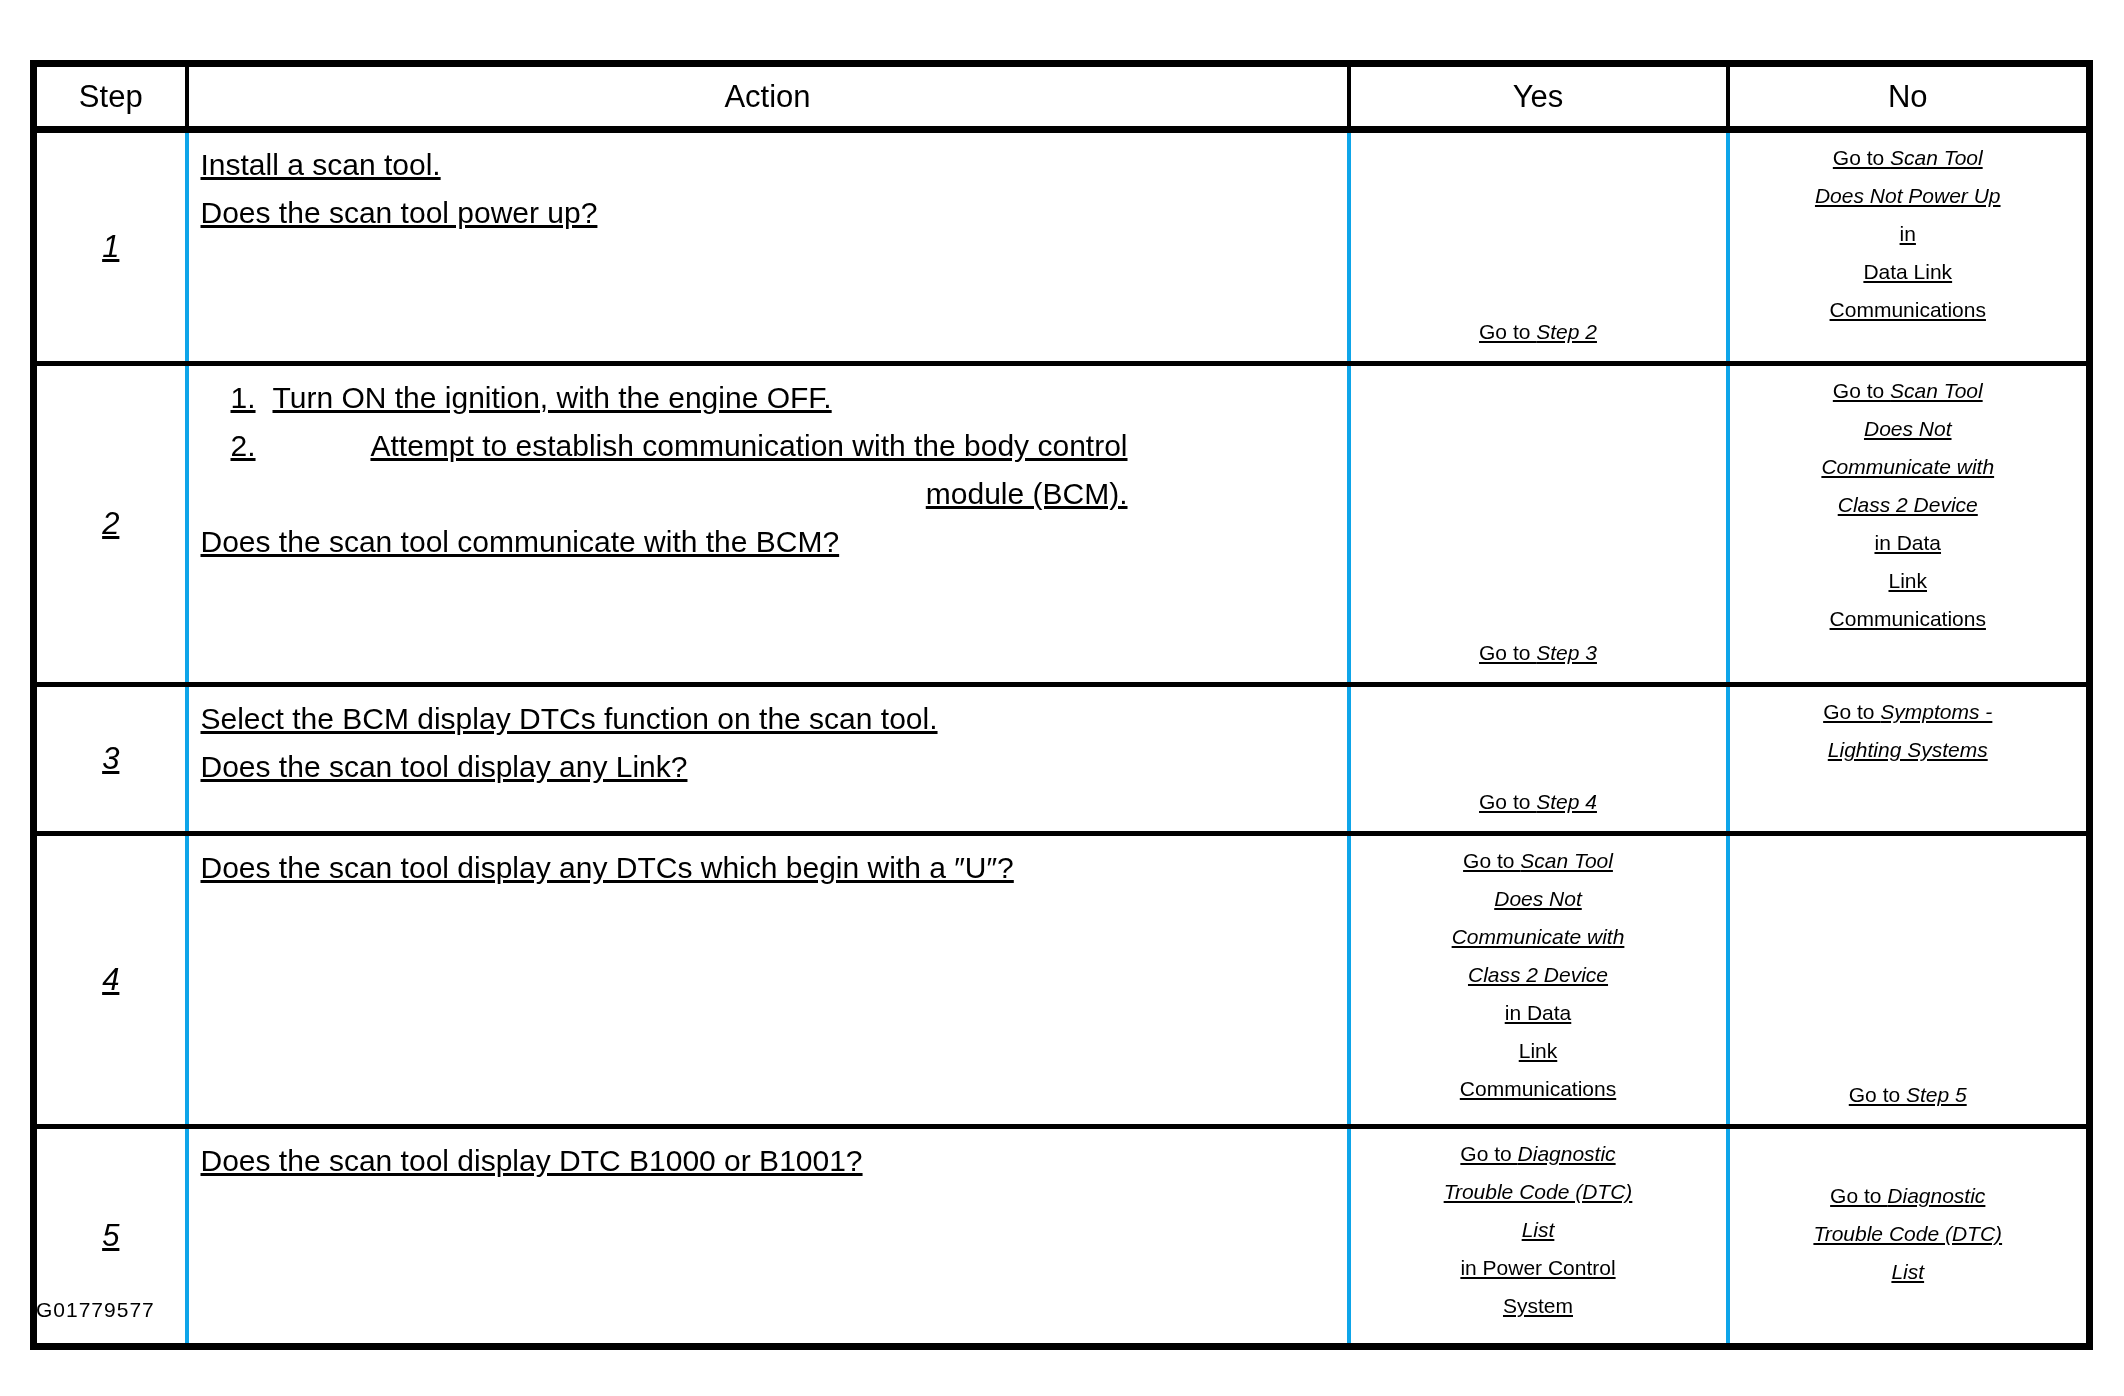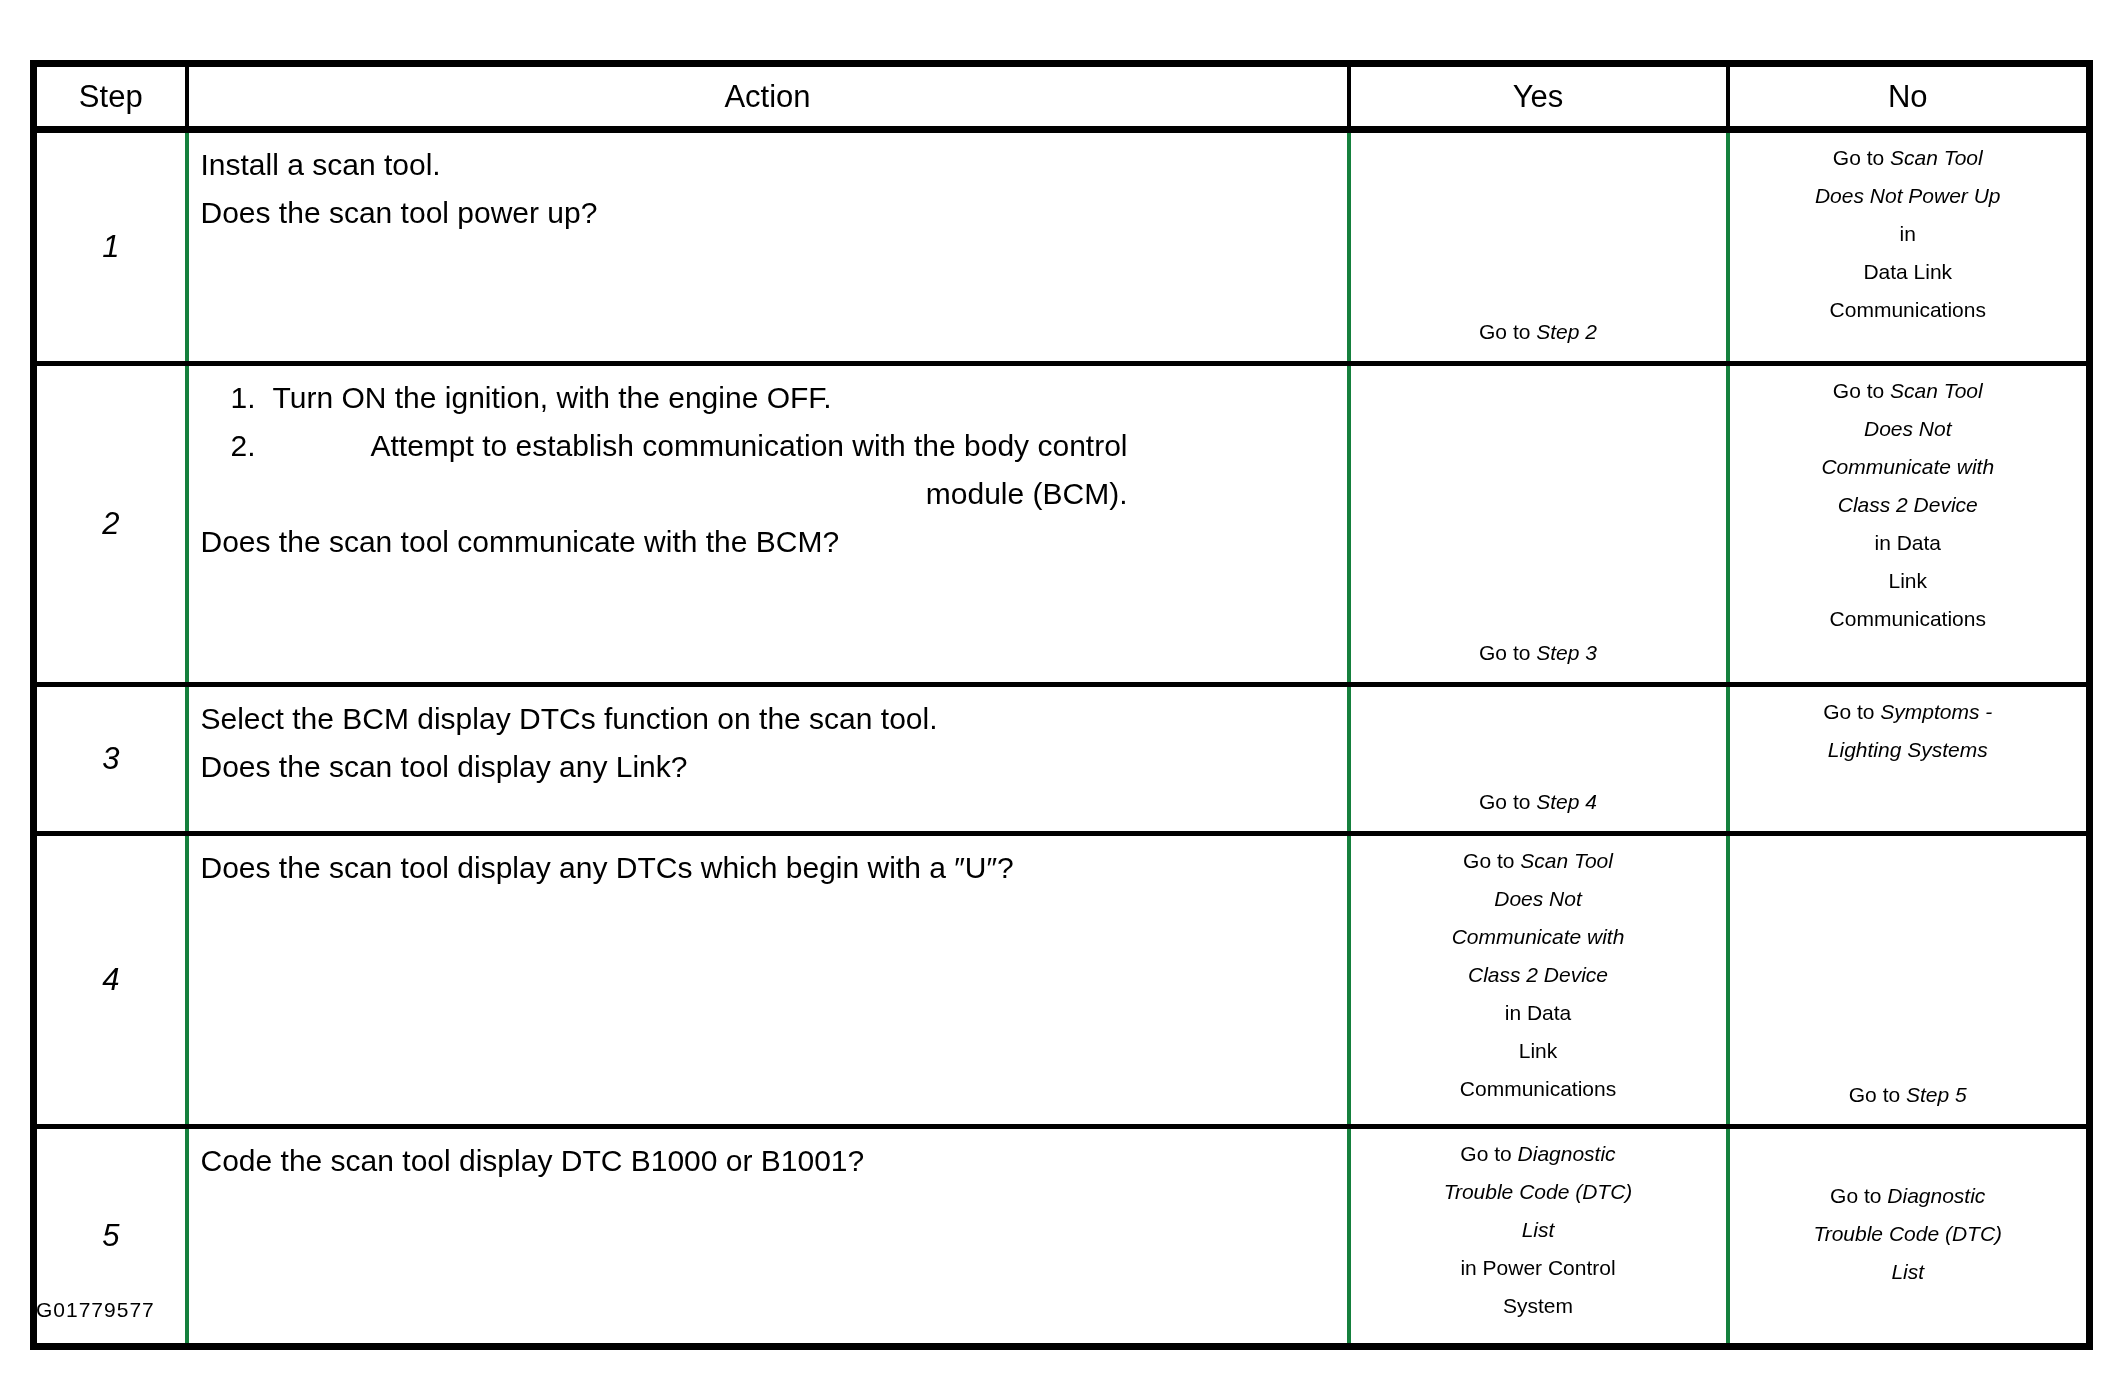--- a/index.html
+++ b/index.html
@@ -16,22 +16,22 @@
   col.c-step{width:153px;}
   col.c-action{width:1162px;}
   col.c-yes{width:379px;}
   col.c-no{width:362px;}
   th{
     border-right:4px solid #000;border-bottom:7px solid #000;
     font-size:31px;font-weight:normal;text-align:center;padding:0;
     height:59px;vertical-align:middle;
   }
   td{
-    border-right:4px solid #15803d;border-bottom:5px solid #000;
-    padding:0;overflow:hidden;
+    border-right:4px solid #0ea5e9;border-bottom:5px solid #000;
+    padding:0;overflow:hidden;text-decoration:underline;
   }
   tr.r1 td{height:212px;}
   tr.r2 td{height:300px;}
   tr.r3 td{height:128px;}
   tr.r4 td{height:272px;margin-left:28px;}
   tr.r5 td{height:198px;}
   td.step{
     text-align:center;vertical-align:middle;
     font-style:italic;font-size:31px;
   }
@@ -130,21 +130,21 @@
         <td class="yn vt">
           <div><span>Go to </span><i>Scan Tool</i><br><i>Does Not</i><br><i>Communicate with</i><br><i>Class 2 Device</i><br><span>in Data</span><br><span>Link</span><br><span>Communications</span></div>
         </td>
         <td class="yn vb">
           <div><span>Go to </span><i>Step 5</i></div>
         </td>
       </tr>
       <tr class="r5">
         <td class="step">5</td>
         <td class="action">
-          <p>Code the scan tool display DTC B1000 or B1001?</p>
+          <p>Does the scan tool display DTC B1000 or B1001?</p>
         </td>
         <td class="yn vt">
           <div><span>Go to </span><i>Diagnostic</i><br><i>Trouble Code (DTC)</i><br><i>List</i><br><span>in Power Control</span><br><span>System</span></div>
         </td>
         <td class="yn vm">
           <div><span>Go to </span><i>Diagnostic</i><br><i>Trouble Code (DTC)</i><br><i>List</i></div>
         </td>
       </tr>
     </tbody>
   </table>

